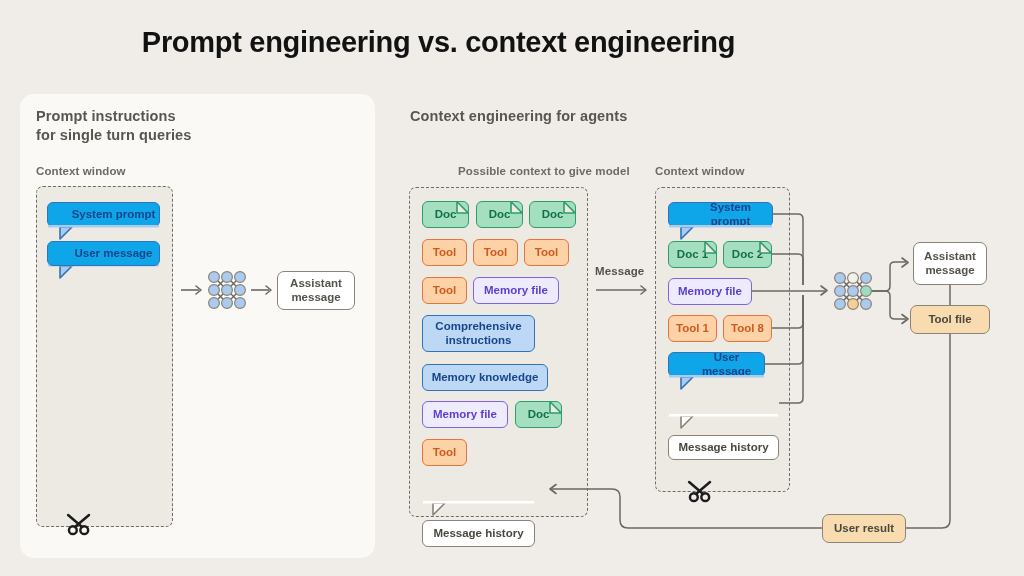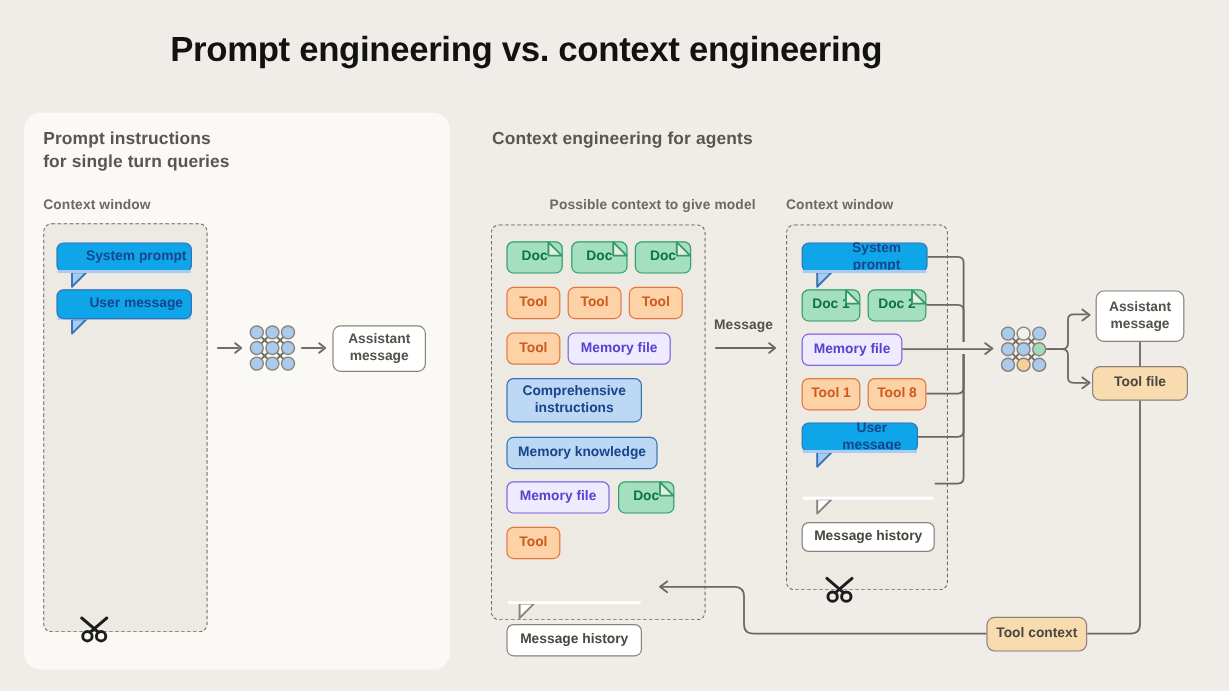--- a/index.html
+++ b/index.html
@@ -250,13 +250,13 @@
     <path d="M822 528 L628 528 Q620 528 620 520 L620 497 Q620 489 612 489 L551 489"></path>
   </g>
   <path d="M902 258 L908 262.5 L902 267" fill="none" stroke="#6b6862" stroke-width="1.6" stroke-linecap="round" stroke-linejoin="round"></path>
   <path d="M902 314.5 L908 319 L902 323.5" fill="none" stroke="#6b6862" stroke-width="1.6" stroke-linecap="round" stroke-linejoin="round"></path>
   <path d="M556 484.5 L550 489 L556 493.5" fill="none" stroke="#6b6862" stroke-width="1.6" stroke-linecap="round" stroke-linejoin="round"></path>
 </svg>
 
 <div class="chip chip-plain" style="left:913px;top:242px;width:74px;height:43px;border-radius:7px;color:#55524b;">Assistant
 message</div>
 <div class="chip chip-tan" style="left:910px;top:305px;width:80px;height:29px;border-radius:7px;">Tool file</div>
-<div class="chip chip-tan" style="left:822px;top:514px;width:84px;height:29px;border-radius:7px;">Tool context</div>
+<div class="chip chip-tan" style="left:822px;top:514px;width:84px;height:29px;border-radius:7px;">User result</div>
 
 </body></html>

